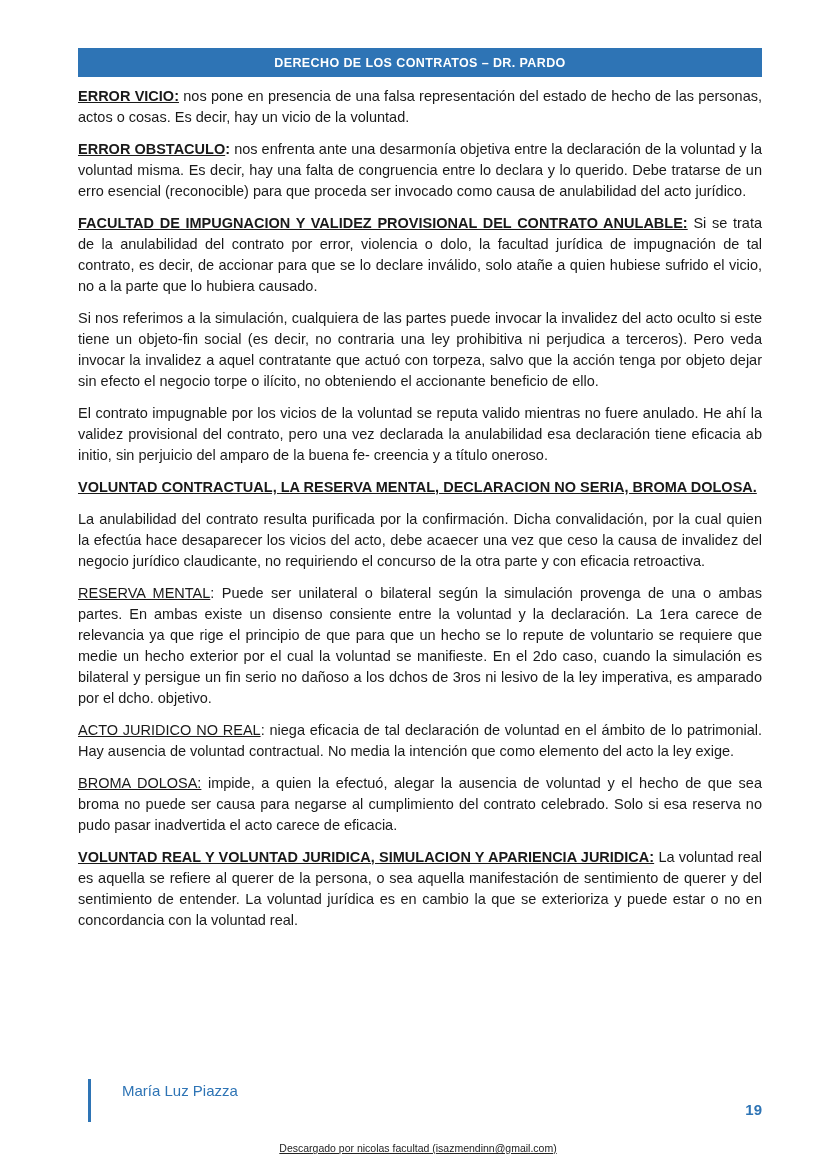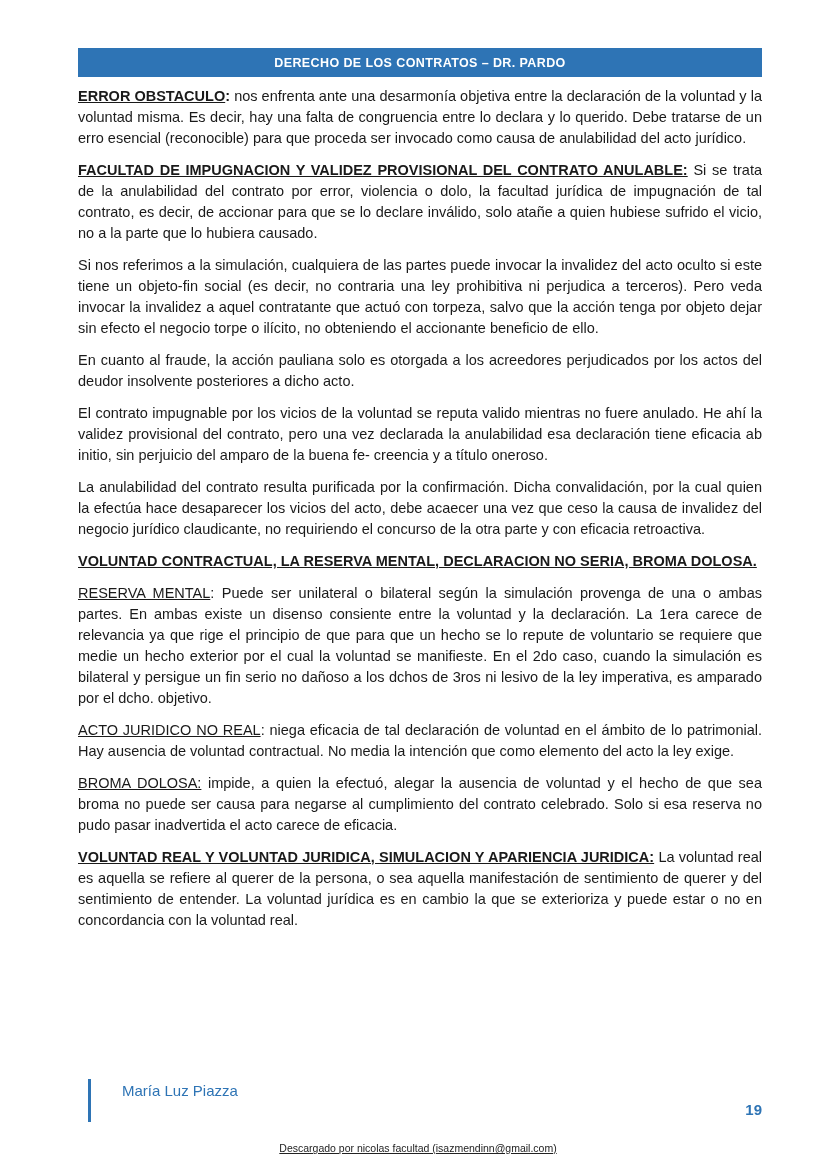--- a/index.html
+++ b/index.html
@@ -83,27 +83,27 @@
 </head>
 <body>
 
 <div class="page">
 
   <div class="header-bar">
     <span class="header-title">DERECHO DE LOS CONTRATOS – DR. PARDO</span>
   </div>
 
   <div class="content">
+      <p class="para"><span class="lead bold">ERROR VICIO:</span><span> nos pone en presencia de una falsa representación del estado de hecho de las personas, actos o cosas. Es decir, hay un vicio de la voluntad.</span></p>
       <p class="para"><span class="lead bold">ERROR OBSTACULO</span><span style="font-weight: bold;">:</span><span> nos enfrenta ante una desarmonía objetiva entre la declaración de la voluntad y la voluntad misma. Es decir, hay una falta de congruencia entre lo declara y lo querido. Debe tratarse de un erro esencial (reconocible) para que proceda ser invocado como causa de anulabilidad del acto jurídico.</span></p>
       <p class="para"><span class="lead bold">FACULTAD DE IMPUGNACION Y VALIDEZ PROVISIONAL DEL CONTRATO ANULABLE:</span><span> Si se trata de la anulabilidad del contrato por error, violencia o dolo, la facultad jurídica de impugnación de tal contrato, es decir, de accionar para que se lo declare inválido, solo atañe a quien hubiese sufrido el vicio, no a la parte que lo hubiera causado.</span></p>
       <p class="para"><span>Si nos referimos a la simulación, cualquiera de las partes puede invocar la invalidez del acto oculto si este tiene un objeto-fin social (es decir, no contraria una ley prohibitiva ni perjudica a terceros). Pero veda invocar la invalidez a aquel contratante que actuó con torpeza, salvo que la acción tenga por objeto dejar sin efecto el negocio torpe o ilícito, no obteniendo el accionante beneficio de ello.</span></p>
-      <p class="para"><span>En cuanto al fraude, la acción pauliana solo es otorgada a los acreedores perjudicados por los actos del deudor insolvente posteriores a dicho acto.</span></p>
       <p class="para"><span>El contrato impugnable por los vicios de la voluntad se reputa valido mientras no fuere anulado. He ahí la validez provisional del contrato, pero una vez declarada la anulabilidad esa declaración tiene eficacia ab initio, sin perjuicio del amparo de la buena fe- creencia y a título oneroso.</span></p>
+      <p class="para"><span class="lead bold">VOLUNTAD CONTRACTUAL, LA RESERVA MENTAL, DECLARACION NO SERIA, BROMA DOLOSA.</span></p>
       <p class="para"><span>La anulabilidad del contrato resulta purificada por la confirmación. Dicha convalidación, por la cual quien la efectúa hace desaparecer los vicios del acto, debe acaecer una vez que ceso la causa de invalidez del negocio jurídico claudicante, no requiriendo el concurso de la otra parte y con eficacia retroactiva.</span></p>
-      <p class="para"><span class="lead bold">VOLUNTAD CONTRACTUAL, LA RESERVA MENTAL, DECLARACION NO SERIA, BROMA DOLOSA.</span></p>
       <p class="para"><span class="lead">RESERVA MENTAL</span><span>:</span><span> Puede ser unilateral o bilateral según la simulación provenga de una o ambas partes. En ambas existe un disenso consiente entre la voluntad y la declaración. La 1era carece de relevancia ya que rige el principio de que para que un hecho se lo repute de voluntario se requiere que medie un hecho exterior por el cual la voluntad se manifieste. En el 2do caso, cuando la simulación es bilateral y persigue un fin serio no dañoso a los dchos de 3ros ni lesivo de la ley imperativa, es amparado por el dcho. objetivo.</span></p>
       <p class="para"><span class="lead">ACTO JURIDICO NO REAL</span><span>:</span><span> niega eficacia de tal declaración de voluntad en el ámbito de lo patrimonial. Hay ausencia de voluntad contractual. No media la intención que como elemento del acto la ley exige.</span></p>
       <p class="para"><span class="lead">BROMA DOLOSA:</span><span> impide, a quien la efectuó, alegar la ausencia de voluntad y el hecho de que sea broma no puede ser causa para negarse al cumplimiento del contrato celebrado. Solo si esa reserva no pudo pasar inadvertida el acto carece de eficacia.</span></p>
       <p class="para"><span class="lead bold">VOLUNTAD REAL Y VOLUNTAD JURIDICA, SIMULACION Y APARIENCIA JURIDICA:</span><span> La voluntad real es aquella se refiere al querer de la persona, o sea aquella manifestación de sentimiento de querer y del sentimiento de entender. La voluntad jurídica es en cambio la que se exterioriza y puede estar o no en concordancia con la voluntad real.</span></p>
     </div>
 
   <div class="footer-rule"></div>
 
   <div class="footer-author">María Luz Piazza</div>
 

